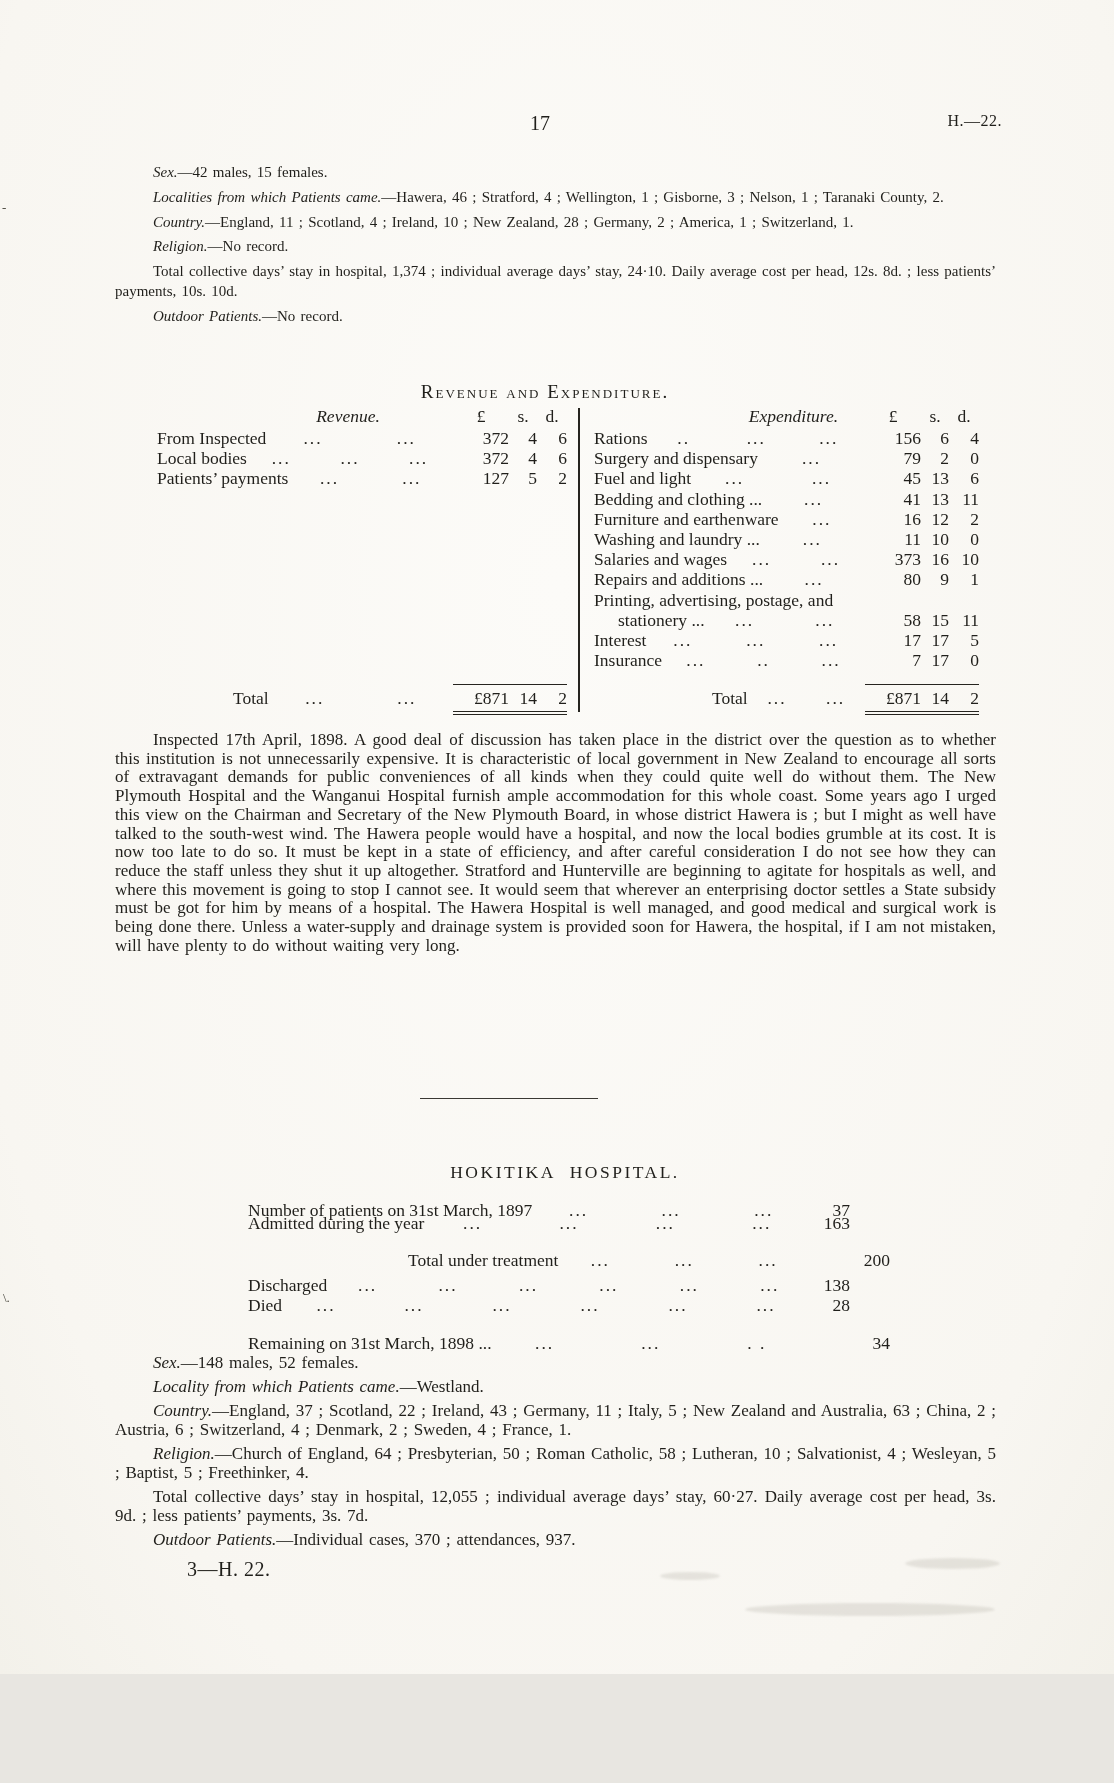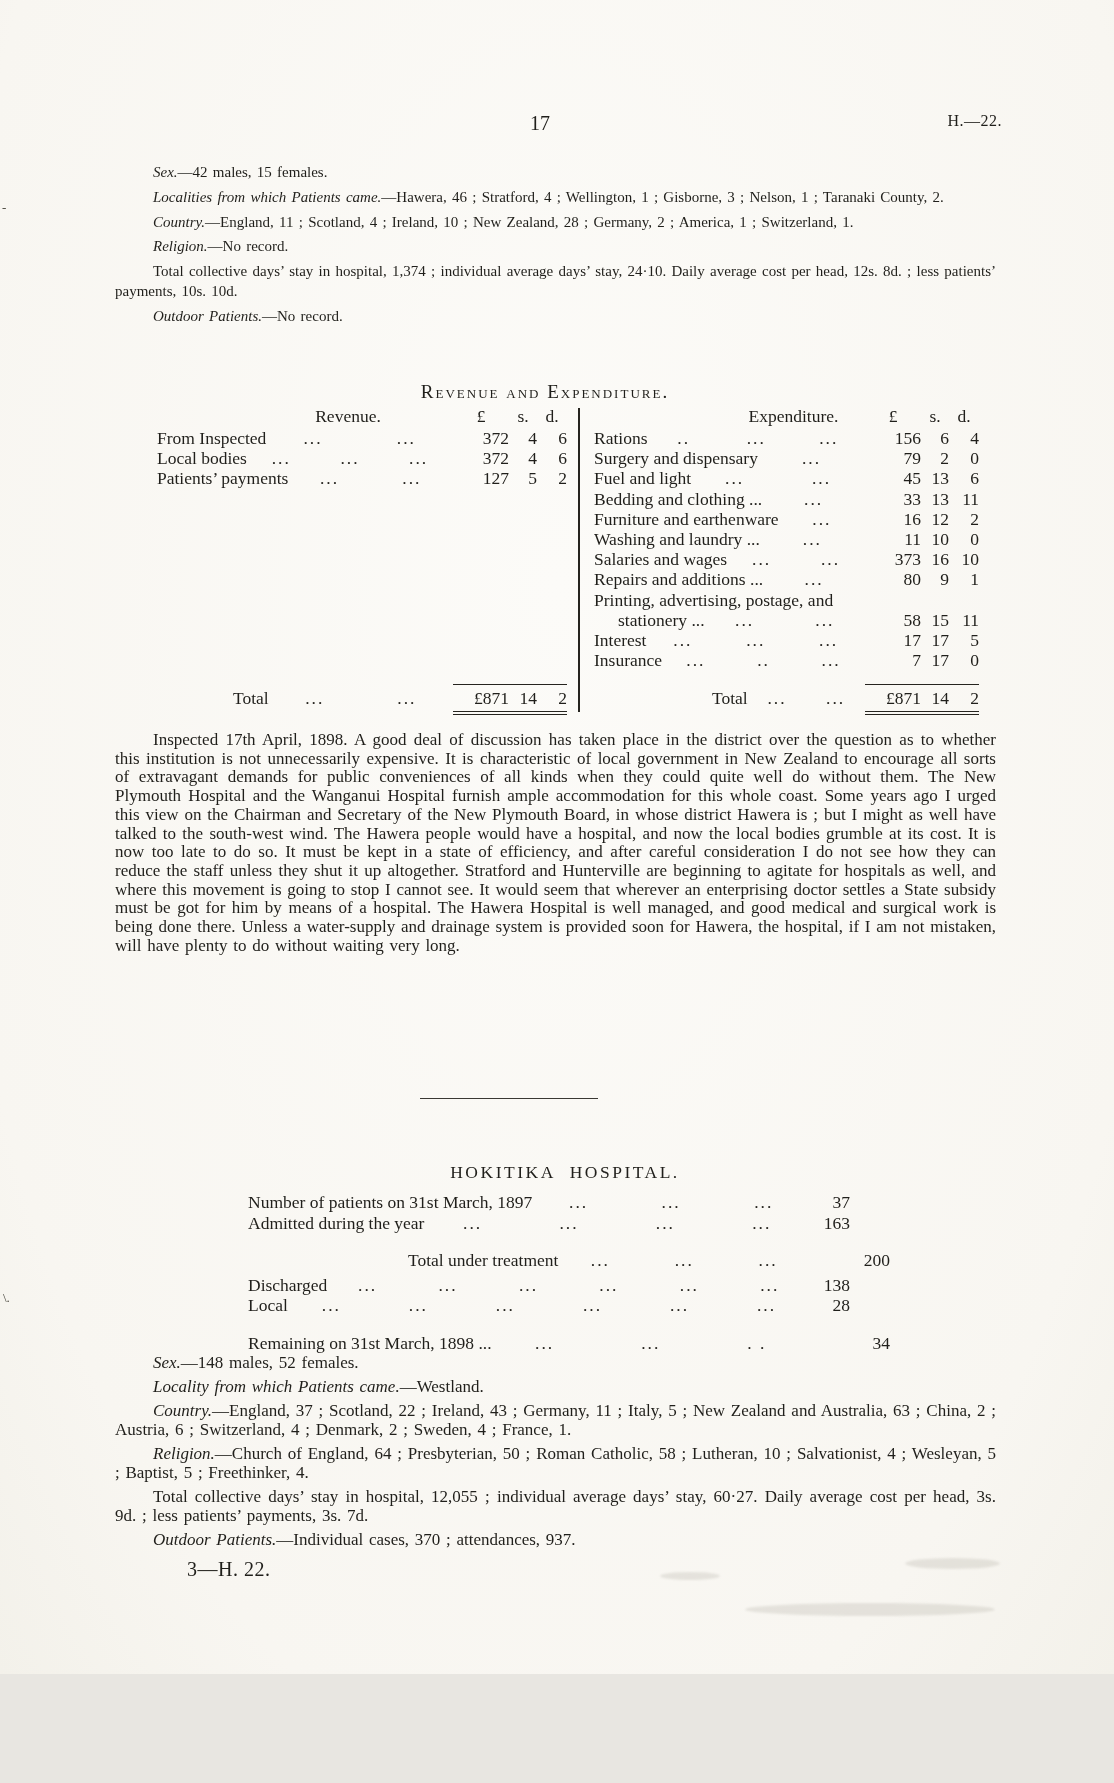--- a/index.html
+++ b/index.html
@@ -28,21 +28,21 @@
   .half.l{left:0; width:452px;}
   .half.r{left:479px; width:385px;}
   .trow{display:flex; align-items:baseline; height:20.2px; line-height:20.2px;}
   .trow .lbl{white-space:nowrap;}
   .half.l .trow{padding-left:42px;}
   .half.l .trow.hdr, .half.r .trow.hdr{padding-left:0; height:22px;}
   .dot{flex:1; text-align:center; color:#26241f; letter-spacing:2px;}
   .num{text-align:right; white-space:nowrap;}
   .n-p{width:56px;} .n-s{width:28px;} .n-d{width:30px;}
   .hd{text-align:center;}
-  .colhdr{flex:1; text-align:center; padding-left:128px; white-space:nowrap;}
+  .colhdr{flex:1; text-align:center; font-style:italic; padding-left:128px; white-space:nowrap;}
   .spacer{flex:1;}
   .totrow{display:flex; align-items:baseline; padding-left:118px; height:40px;}
   .half.l .totrow{padding-left:118px;}
   .tot-amt{display:flex; align-items:baseline;
     border-top:1.5px solid #26241f; border-bottom:4px double #26241f;
     padding:3px 0 2px 0;}
   
   #inspect{top:731px; font-size:17px; line-height:18.7px;}
   #inspect p{margin:0; text-indent:38px;}
   
@@ -158,21 +158,21 @@
         <span class="lbl">Fuel and light</span>
         <span class="dot">...</span>
         <span class="dot">...</span>
         <span class="num n-p">45</span>
         <span class="num n-s">13</span>
         <span class="num n-d">6</span>
       </div>
       <div class="trow">
         <span class="lbl">Bedding and clothing ...</span>
         <span class="dot">...</span>
-        <span class="num n-p">33</span>
+        <span class="num n-p">41</span>
         <span class="num n-s">13</span>
         <span class="num n-d">11</span>
       </div>
       <div class="trow">
         <span class="lbl">Furniture and earthenware</span>
         <span class="dot">...</span>
         <span class="num n-p">16</span>
         <span class="num n-s">12</span>
         <span class="num n-d">2</span>
       </div>
@@ -243,21 +243,21 @@
 
   <div class="abs textblock" id="inspect">
     <p>Inspected 17th April, 1898.  A good deal of discussion has taken place in the district over the question as to whether this institution is not unnecessarily expensive.  It is characteristic of local government in New Zealand to encourage all sorts of extravagant demands for public conveniences of all kinds when they could quite well do without them.  The New Plymouth Hospital and the Wanganui Hospital furnish ample accommodation for this whole coast.  Some years ago I urged this view on the Chairman and Secretary of the New Plymouth Board, in whose district Hawera is ; but I might as well have talked to the south-west wind.  The Hawera people would have a hospital, and now the local bodies grumble at its cost.  It is now too late to do so.  It must be kept in a state of efficiency, and after careful consideration I do not see how they can reduce the staff unless they shut it up altogether.  Stratford and Hunterville are beginning to agitate for hospitals as well, and where this movement is going to stop I cannot see.  It would seem that wherever an enterprising doctor settles a State subsidy must be got for him by means of a hospital.  The Hawera Hospital is well managed, and good medical and surgical work is being done there.  Unless a water-supply and drainage system is provided soon for Hawera, the hospital, if I am not mistaken, will have plenty to do without waiting very long.</p>
   </div>
 
   <div class="abs" id="secdiv"></div>
 
   <div class="abs" id="hok-title">HOKITIKA HOSPITAL.</div>
 
   <div class="abs" id="hok-stats">
-    <div class="srow" style="top:4px;">
+    <div class="srow" style="top:12px;">
       <span class="lbl">Number of patients on 31st March, 1897</span>
       <span class="dot">...</span>
       <span class="dot">...</span>
       <span class="dot">...</span>
       <span class="c1">37</span>
       <span class="c2"></span>
     </div>
     <div class="srow" style="top:25px;">
       <span class="lbl">Admitted during the year</span>
       <span class="dot">...</span>
@@ -285,21 +285,21 @@
       <span class="dot">...</span>
       <span class="dot">...</span>
       <span class="dot">...</span>
       <span class="dot">...</span>
       <span class="dot">...</span>
       <span class="dot">...</span>
       <span class="c1">138</span>
       <span class="c2"></span>
     </div>
     <div class="srow" style="top:107px;">
-      <span class="lbl">Local</span>
+      <span class="lbl">Died</span>
       <span class="dot">...</span>
       <span class="dot">...</span>
       <span class="dot">...</span>
       <span class="dot">...</span>
       <span class="dot">...</span>
       <span class="dot">...</span>
       <span class="c1">28</span>
       <span class="c2"></span>
     </div>
     <div class="srow rulerow" style="top:136px;">

